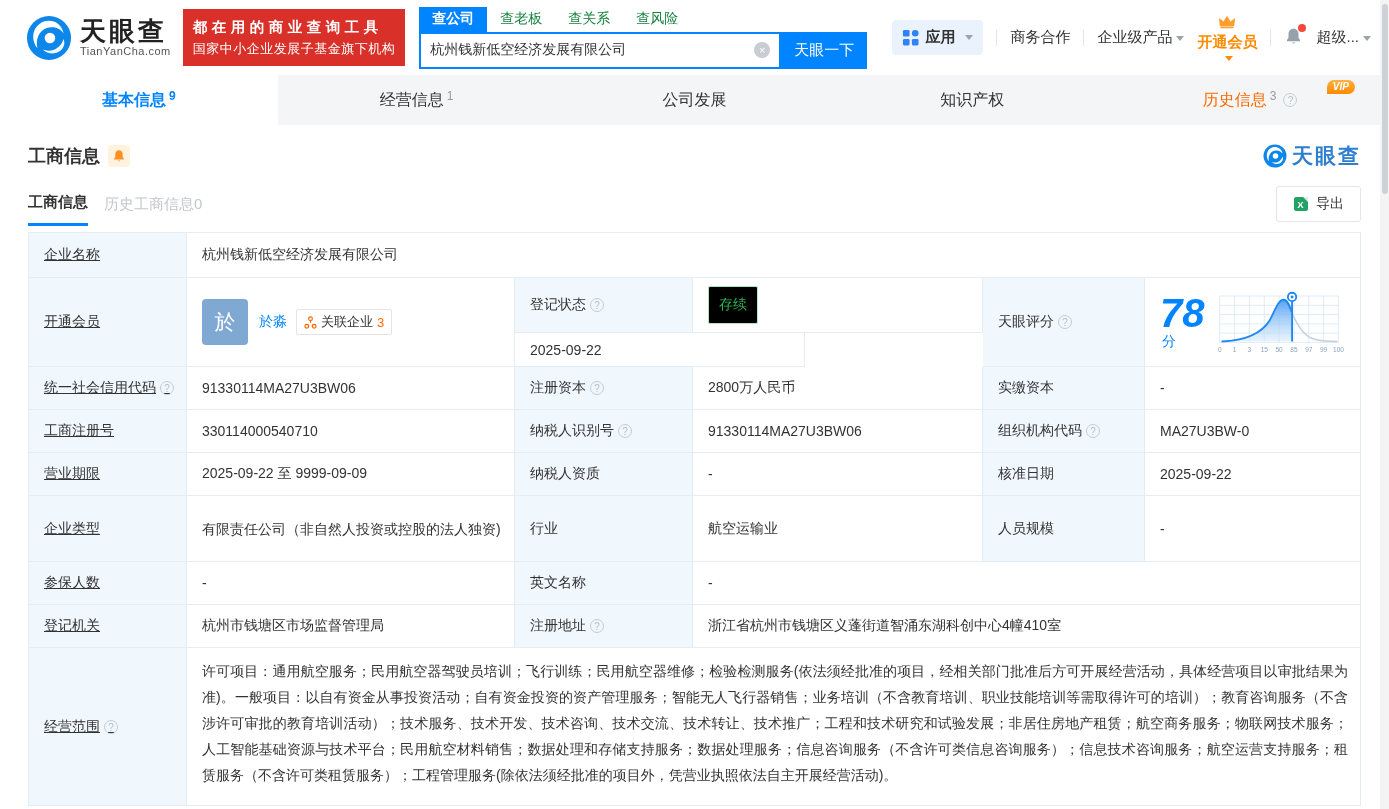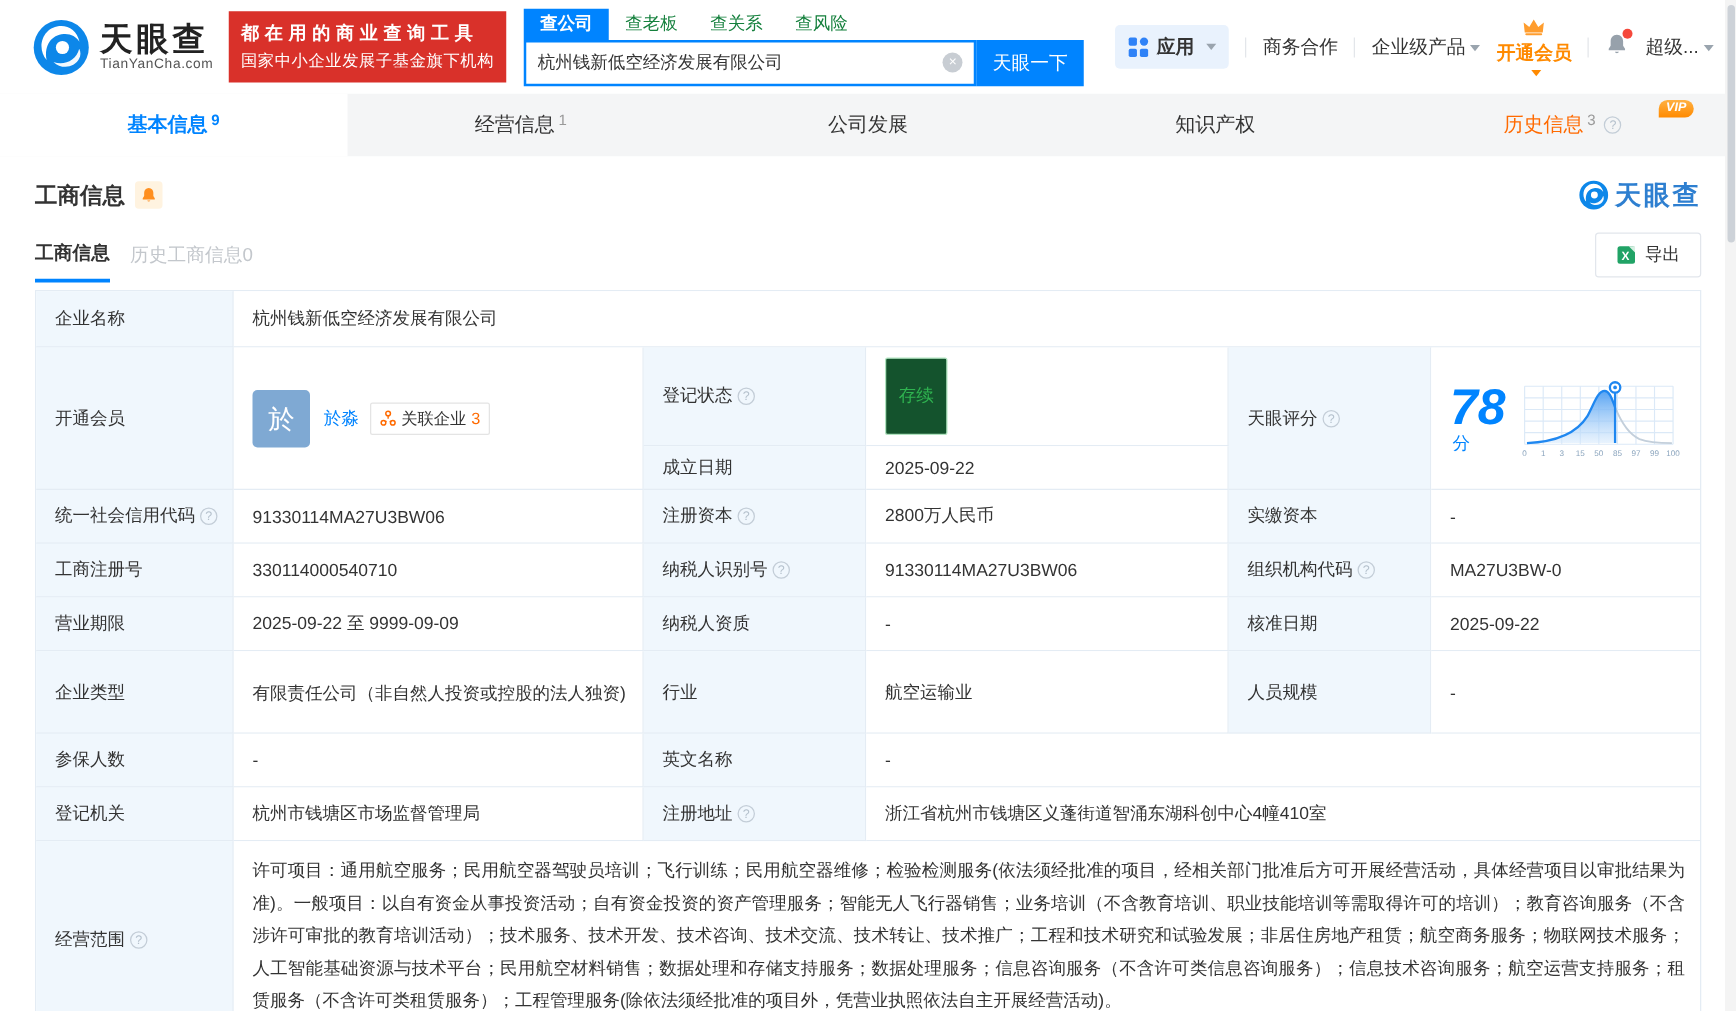--- a/index.html
+++ b/index.html
@@ -55,35 +55,35 @@
   .subtab.dim{color:#c3c7cc;margin-left:16px;}
   .exportbtn{margin-left:auto;display:flex;align-items:center;gap:7px;border:1px solid #e2e6ec;border-radius:3px;background:#fff;height:36px;padding:0 16px;font-size:14px;color:#333;cursor:pointer;}
   
   .tbl{margin:8px 28px 0;border:1px solid var(--bd);font-size:14px;}
   .row{display:flex;}
   .cell{display:flex;align-items:center;padding:8px 12px 8px 15px;border-right:1px solid var(--bd);border-bottom:1px solid var(--bd);}
   .lbl{background:var(--lblbg);}
   .val{background:#fff;}
   .nbr{border-right:none!important;}
   .nbb{border-bottom:none!important;}
-  .c1{width:158px;flex:none;}
+  .c1{width:158px;flex:none;text-decoration:underline;}
   .c2{width:328px;flex:none;}
   .c3{width:178px;flex:none;}
   .c4{width:290px;flex:none;}
   .c5{width:162px;flex:none;}
   .c6{flex:1;min-width:0;}
   .grow{flex:1;min-width:0;}
   .h46{min-height:45px;} .h43{min-height:43px;} .h66{min-height:66px;} .h84{min-height:84px;}
   .stack{display:flex;flex-direction:column;width:468px;flex:none;}
   .stack .srow2{display:flex;flex:1;}
   .avatar{width:46px;height:46px;background:#7fa9d3;border-radius:4px;color:#fff;font-size:21px;display:flex;align-items:center;justify-content:center;flex:none;}
   .replink{color:var(--blue);margin:0 9px 0 11px;cursor:pointer;}
   .relbadge{display:flex;align-items:center;gap:4px;border:1px solid #e4e4e4;border-radius:2px;padding:3px 7px;font-size:13px;cursor:pointer;background:#fff;}
   .relnum{color:var(--orange);}
-  .statusbadge{display:inline-block;padding:21px 10px;background:#14532d;border:1px solid #b0e3bf;border-radius:2px;color:var(--green);font-size:14px;}
+  .statusbadge{display:inline-block;padding:9px 10px;background:#000000;border:1px solid #b0e3bf;border-radius:2px;color:var(--green);font-size:14px;}
   .scorecell{justify-content:space-between;padding-right:14px;}
   .scorenum{font-size:40px;font-weight:bold;font-style:italic;color:var(--blue);line-height:1;}
   .scoreunit{font-size:14px;color:var(--blue);margin-left:2px;}
   .scope{align-items:flex-start!important;line-height:26px;text-align:justify;padding-top:10px;padding-bottom:10px;}
   .wrapv{line-height:22px;}
   
   .sb-track{position:fixed;top:0;right:0;width:9px;height:809px;background:#f4f4f4;}
   .sb-thumb{position:absolute;top:4px;left:1.5px;width:6px;height:190px;border-radius:3px;background:#cdd2d8;}
 </style>
 </head>
@@ -245,21 +245,20 @@
       <div class="srow2">
         <div class="cell lbl c3">
           <span>登记状态</span>
             <span class="q">?</span>
         </div>
         <div class="cell val c4">
           <span class="statusbadge">存续</span>
         </div>
       </div>
       <div class="srow2">
-        <div class="cell lbl c3">成立日期</div>
         <div class="cell val c4">2025-09-22</div>
       </div>
     </div>
     <div class="cell lbl c5 h84">
       <span>天眼评分</span>
         <span class="q">?</span>
     </div>
     <div class="cell val c6 h84 nbr scorecell">
       <span><span class="scorenum">78</span><span class="scoreunit">分</span></span>
       <svg width="140" height="72" viewBox="0 0 140 72">

